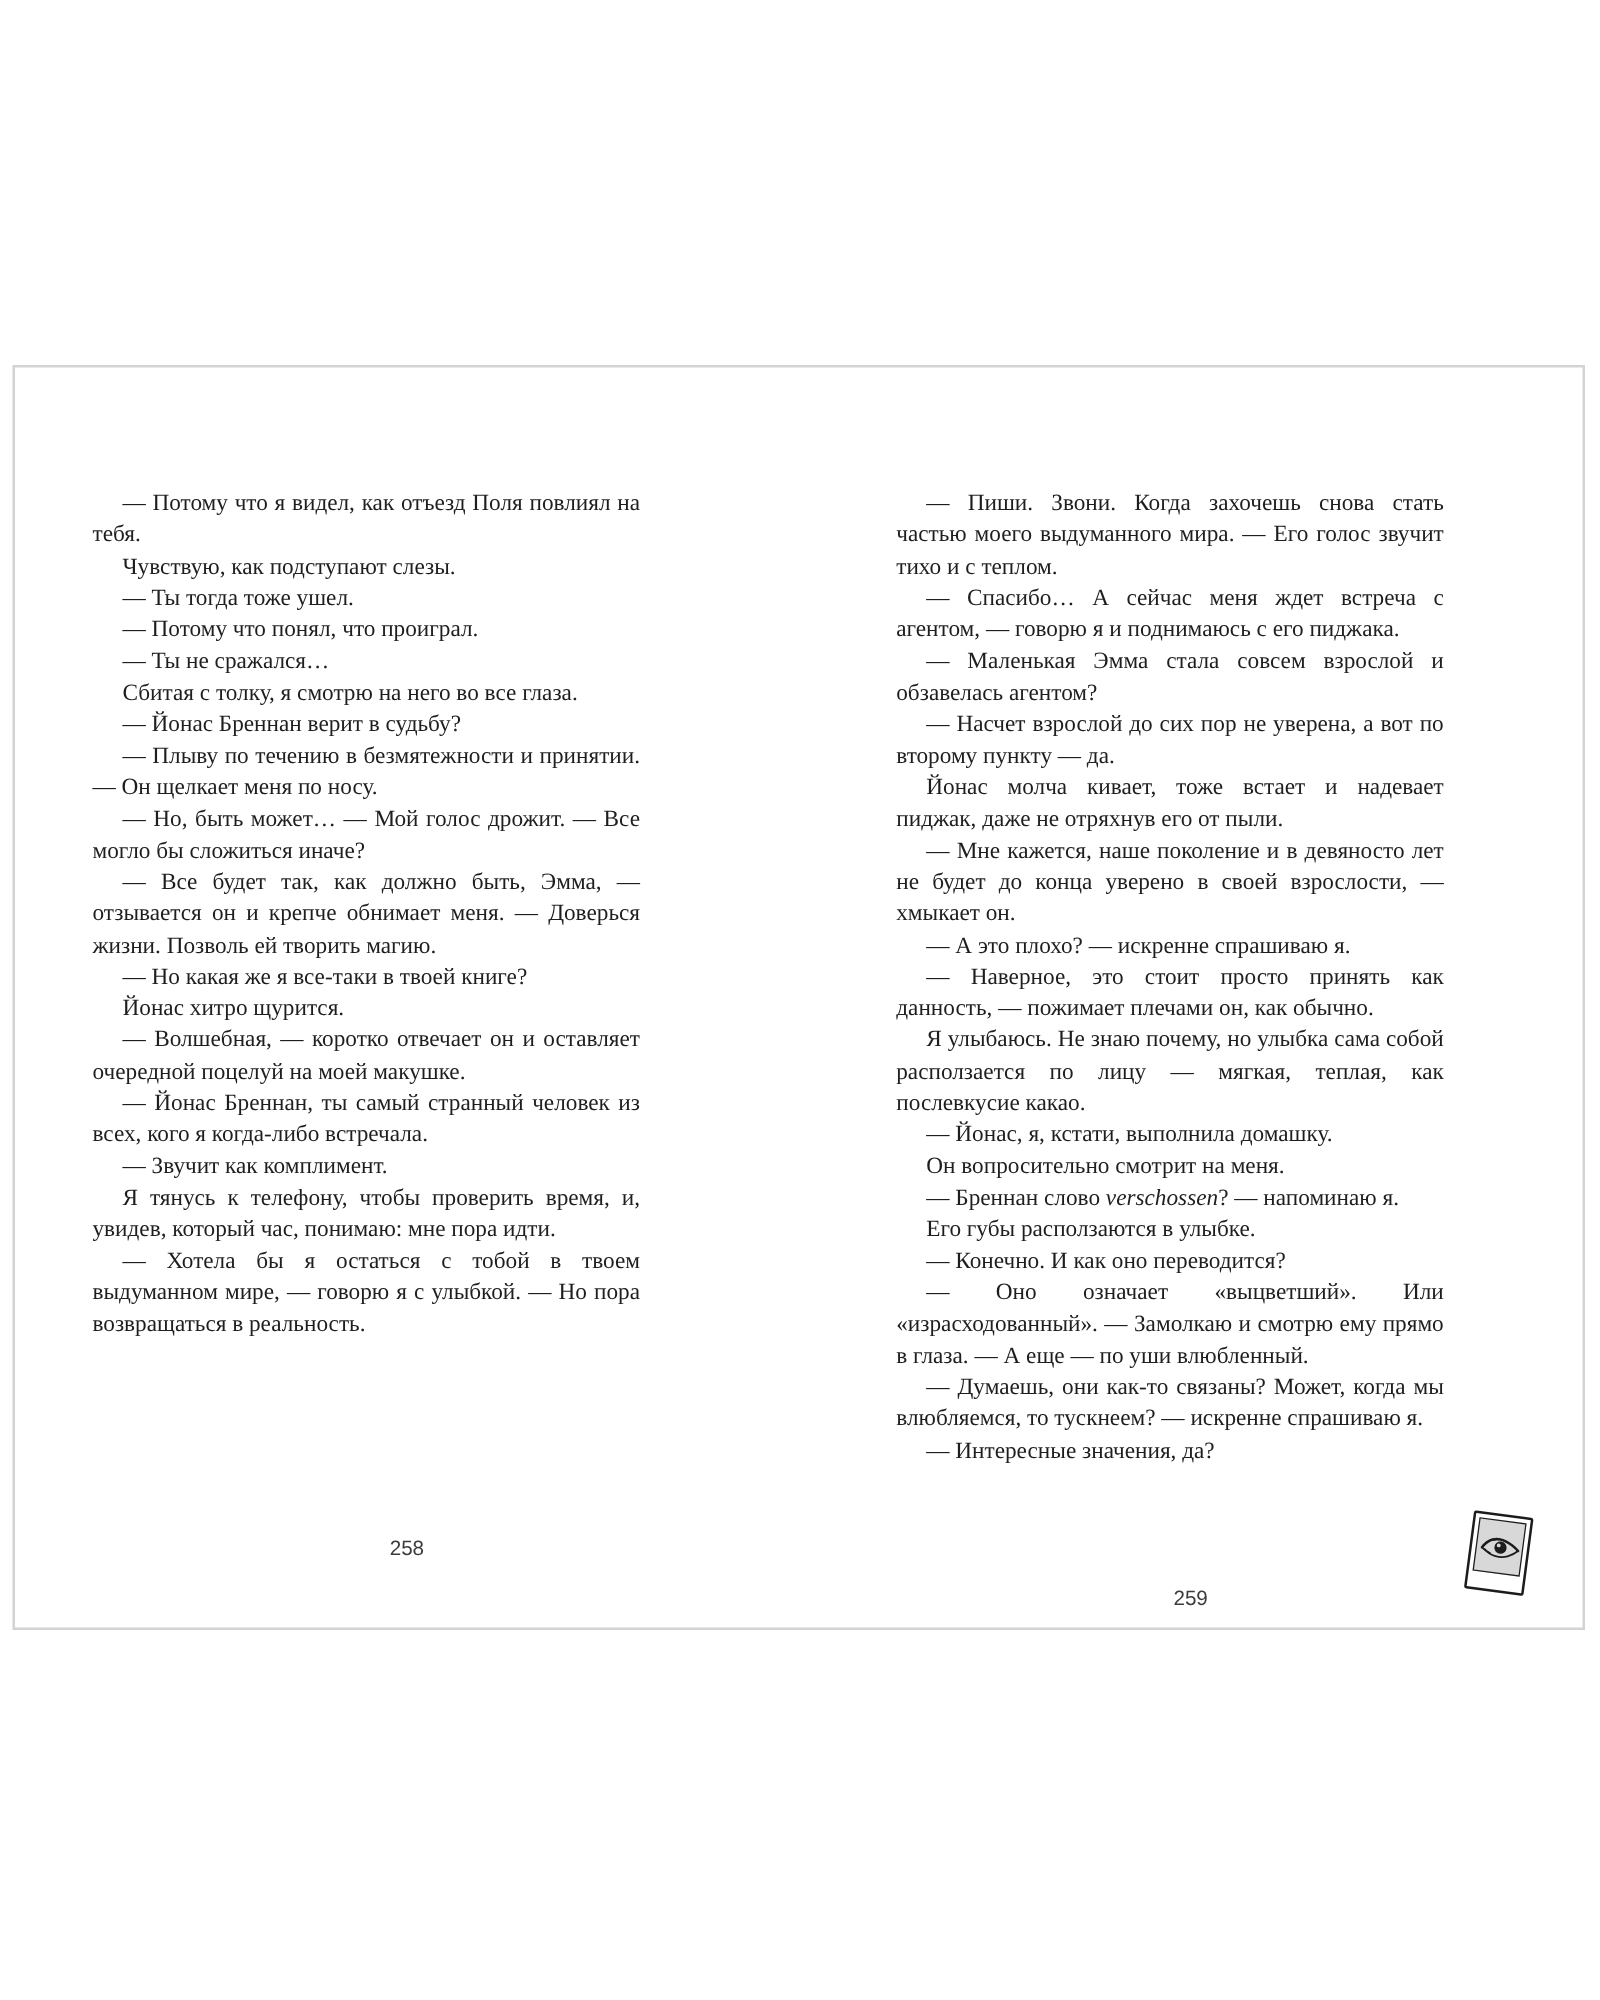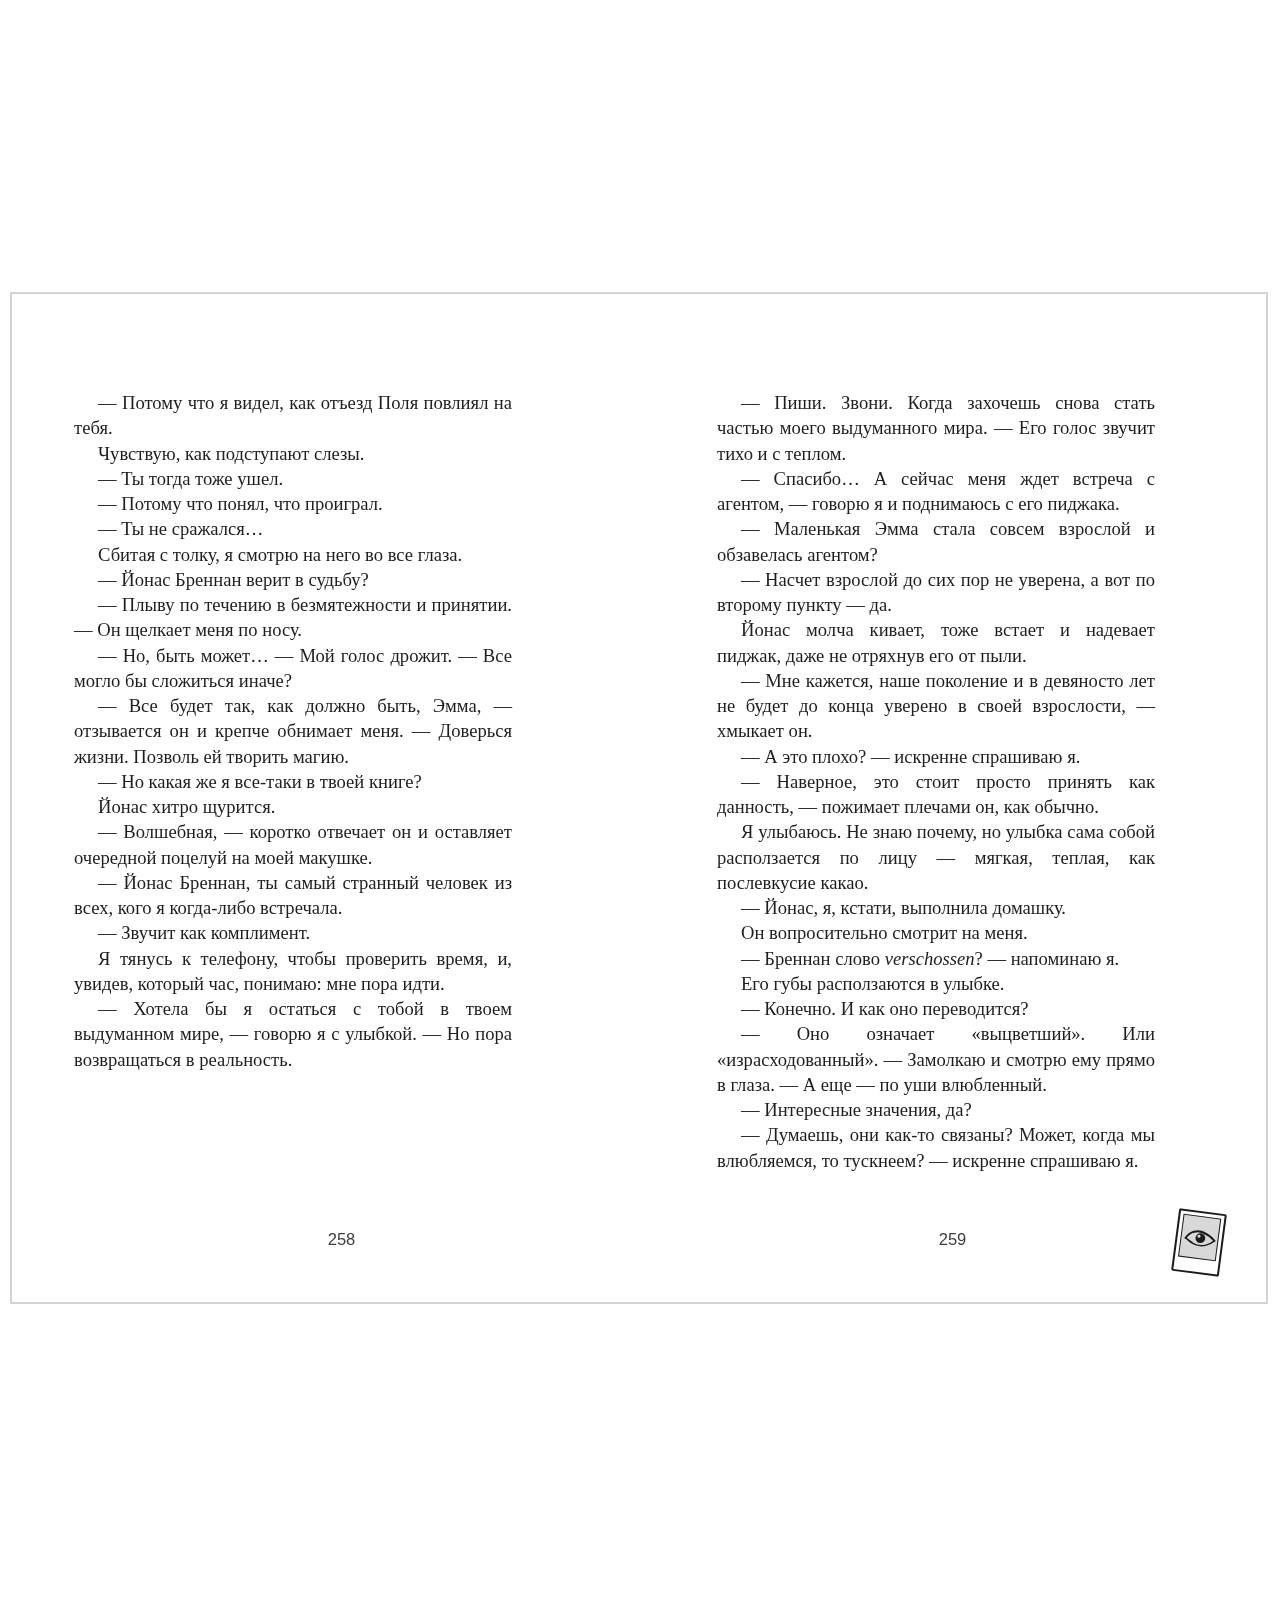--- a/index.html
+++ b/index.html
@@ -33,22 +33,22 @@
   .text-col em { }
   .page-number {
     position:absolute;
     top:936px;
     width:627px;
     text-align:center;
     font-family:"Liberation Sans", "DejaVu Sans", sans-serif;
     font-size:16.5px;
     color:#3c3c3c;
   }
-  .pn-left  { left:16px;text-align:center;   }
-  .pn-right { left:627px; }
+  .pn-left  { left:0px;text-align:center;   }
+  .pn-right { left:627px;margin-top:40px; }
   .polaroid {
     position:absolute;
     left:1163px; top:917px;
     width:48px; height:63px;
     background:#ffffff;
     border:2px solid #1c1c1c;
     border-radius:2px;
     transform:rotate(7.5deg);
     box-sizing:border-box;
   }
@@ -95,22 +95,22 @@
       <p>— Мне кажется, наше поколение и в девяносто лет не будет до конца уверено в своей взрослости, — хмыкает он.</p>
       <p>— А это плохо? — искренне спрашиваю я.</p>
       <p>— Наверное, это стоит просто принять как данность, — пожимает плечами он, как обычно.</p>
       <p>Я улыбаюсь. Не знаю почему, но улыбка сама собой расползается по лицу — мягкая, теплая, как послевкусие какао.</p>
       <p>— Йонас, я, кстати, выполнила домашку.</p>
       <p>Он вопросительно смотрит на меня.</p>
       <p><span>— Бреннан слово </span><em>verschossen</em><span>? — напоминаю я.</span></p>
       <p>Его губы расползаются в улыбке.</p>
       <p>— Конечно. И как оно переводится?</p>
       <p>— Оно означает «выцветший». Или «израсходованный». — Замолкаю и смотрю ему прямо в глаза. — А еще — по уши влюбленный.</p>
+      <p>— Думаешь, они как-то связаны? Может, когда мы влюбляемся, то тускнеем? — искренне спрашиваю я.</p>
       <p>— Интересные значения, да?</p>
-      <p>— Думаешь, они как-то связаны? Может, когда мы влюбляемся, то тускнеем? — искренне спрашиваю я.</p>
     </div>
 
   <div class="page-number pn-left">258</div>
 
   <div class="page-number pn-right">259</div>
 
   <div class="polaroid">
     <div class="photo">
       <svg width="36" height="24" viewBox="0 0 44 28" fill="none" xmlns="http://www.w3.org/2000/svg">
         <path d="M5 16 C 10 7, 18 4.5, 25 6.5 C 31.5 8.3, 36.5 11.5, 40.5 15" stroke="#1c1c1c" stroke-width="2.4" stroke-linecap="round"></path>

